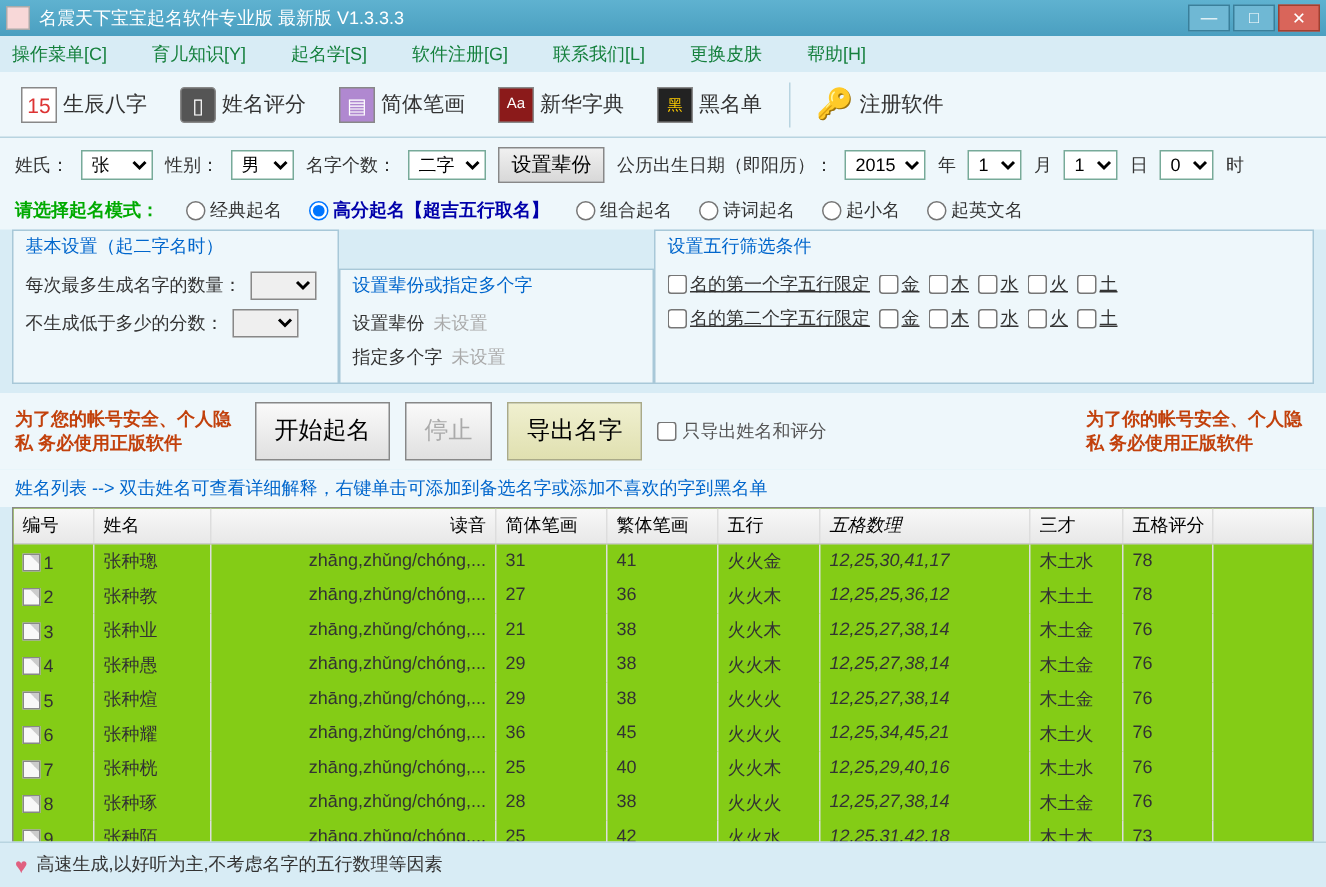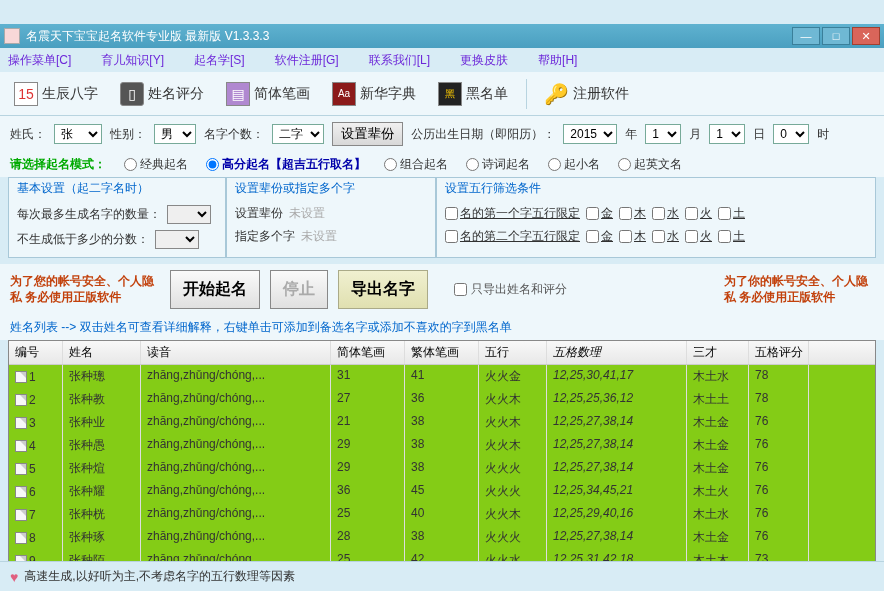--- a/index.html
+++ b/index.html
@@ -1,23 +1,23 @@
 <!DOCTYPE html>
 <html><head>
 <meta charset="utf-8">
 <style>
 * { box-sizing: border-box; margin: 0; padding: 0; font-family: "Microsoft YaHei", SimSun, sans-serif; }
 body { background: #d8ecf5; width: 884px; height: 591px; overflow: hidden; font-size: 12px; }
-.titlebar { background: linear-gradient(#5fb2d0,#4a9fc0); height: 24px; display: flex; align-items: center; padding: 0 4px; color: #fff; margin-top: 24px; }
+.titlebar { background: linear-gradient(#5fb2d0,#4a9fc0); height: 24px; display: flex; align-items: center; padding: 0 4px; color: #fff; }
 .titlebar .icon { width: 16px; height: 16px; background: #f8d8d8; border: 1px solid #aaa; margin-right: 6px; }
 .titlebar .title { flex: 1; font-size: 12px; }
 .winbtns { display: flex; gap: 2px; }
 .winbtn { width: 28px; height: 18px; background: #6fb8d4; border: 1px solid #3a7f9a; display: flex; align-items: center; justify-content: center; color: #fff; font-size: 11px; cursor: pointer; }
 .winbtn.close { background: #d9655a; border-color: #a04030; }
-.menubar { background: #d8ecf5; height: 24px; display: flex; align-items: center; padding: 0 8px; gap: 30px; color: #6d28d9; }
+.menubar { background: #d8ecf5; height: 24px; display: flex; align-items: center; padding: 0 8px; gap: 30px; color: #15803d; }
 .menubar span { cursor: pointer; }
 .toolbar { background: #eef7fb; height: 44px; display: flex; align-items: center; padding: 0 6px; gap: 6px; border-bottom: 1px solid #b8d4e0; }
 .toolbtn { display: flex; align-items: center; gap: 4px; padding: 4px 8px; cursor: pointer; font-size: 14px; color: #333; }
 .ticon { width: 24px; height: 24px; display: inline-flex; align-items: center; justify-content: center; font-size: 14px; border: 1px solid #888; }
 .ticon.cal { background: #fff; color: #d33; }
 .ticon.phone { background: #555; color: #fff; border-radius: 3px; }
 .ticon.book { background: #b088d0; color: #fff; }
 .ticon.dict { background: #8b1a1a; color: #fff; font-size: 10px; }
 .ticon.black { background: #222; color: #fc0; font-size: 10px; }
 .ticon.key { background: none; border: none; color: #d4a020; font-size: 20px; }
@@ -29,35 +29,35 @@
 .modebar .lbl { color: #0a0; font-weight: bold; }
 .modebar label { display: flex; align-items: center; gap: 3px; cursor: pointer; }
 .modebar .sel { color: #00a; font-weight: bold; }
 .settings { display: flex; gap: 0; padding: 0 8px 6px; }
 .fieldset { border: 1px solid #a8c8d8; padding: 4px 8px 8px; background: #eef7fb; position: relative; }
 .fieldset .legend { color: #06c; font-size: 12px; position: relative; top: -2px; }
 .fieldset .row { display: flex; align-items: center; gap: 6px; margin-top: 6px; color: #333; }
 .fieldset select { border: 1px solid #888; width: 44px; }
 .fieldset .disabled { color: #aaa; }
 .fs1 { width: 218px; }
-.fs2 { width: 210px; }
+.fs2 { width: 210px; margin-top: 26px; }
 .fs3 { flex: 1; }
 .wuxing-row { display: flex; align-items: center; gap: 10px; }
 .wuxing-row label { display: flex; align-items: center; gap: 2px; text-decoration: underline; }
 .actionbar { display: flex; align-items: center; padding: 6px 10px; gap: 10px; background: #eef7fb; }
 .redtxt { color: #c2410c; font-weight: bold; line-height: 1.3; }
-.bigbtn { padding: 8px 12px; font-size: 16px; border: 1px solid #888; background: linear-gradient(#fafafa,#e0e0e0); cursor: pointer; font-weight: bold; }
+.bigbtn { padding: 8px 12px; font-size: 16px; border: 1px solid #888; background: linear-gradient(#fafafa,#e0e0e0); cursor: pointer; }
 .bigbtn:disabled { color: #aaa; }
 .bigbtn.export { background: linear-gradient(#f0f0d0,#e0e0b0); border-color: #aa8; }
-.chkline { display: flex; align-items: center; gap: 4px; color: #555; margin-left: 16px; }
+.chkline { display: flex; align-items: center; gap: 4px; color: #555; }
 .hint { color: #06c; padding: 4px 10px; background: #eef7fb; font-size: 12px; }
 .tablewrap { border: 1px solid #888; margin: 0 8px; background: #84cc16; height: 226px; overflow: hidden; }
 .thead { display: flex; background: linear-gradient(#f8f8f8,#e8e8e8); border-bottom: 1px solid #ccc; font-size: 12px; }
 .thead div, .trow div { padding: 3px 6px; border-right: 1px solid #ddd; overflow: hidden; white-space: nowrap; }
-.c0 { width: 54px; } .c1 { width: 78px; } .c2 { width: 190px; } .c3 { width: 74px; } .c4 { width: 74px; } .c5 { width: 68px; } .c6 { width: 140px; font-style: italic; } .c7 { width: 62px; } .c8 { width: 60px; }
+.c0 { width: 54px; } .c1 { width: 78px; } .c2 { width: 190px; text-align: right; } .c3 { width: 74px; } .c4 { width: 74px; } .c5 { width: 68px; } .c6 { width: 140px; font-style: italic; } .c7 { width: 62px; } .c8 { width: 60px; }
 .tbody { font-size: 12px; }
 .trow { display: flex; color: #333; }
 .trow .c0 { display: flex; align-items: center; gap: 2px; }
 .docicon { width: 12px; height: 12px; border: 1px solid #888; background: #f8f8f8; display: inline-block; position: relative; }
 .docicon::after { content: ""; position: absolute; right: 0; top: 0; border: 3px solid transparent; border-top-color: #ccc; border-right-color: #ccc; }
 .statusbar { position: absolute; bottom: 0; left: 0; right: 0; padding: 6px 10px; background: #d8ecf5; display: flex; align-items: center; gap: 6px; color: #333; border-top: 1px solid #b8d4e0; }
 .heart { color: #e06080; font-size: 14px; }
 </style>
 </head>
 <body>

